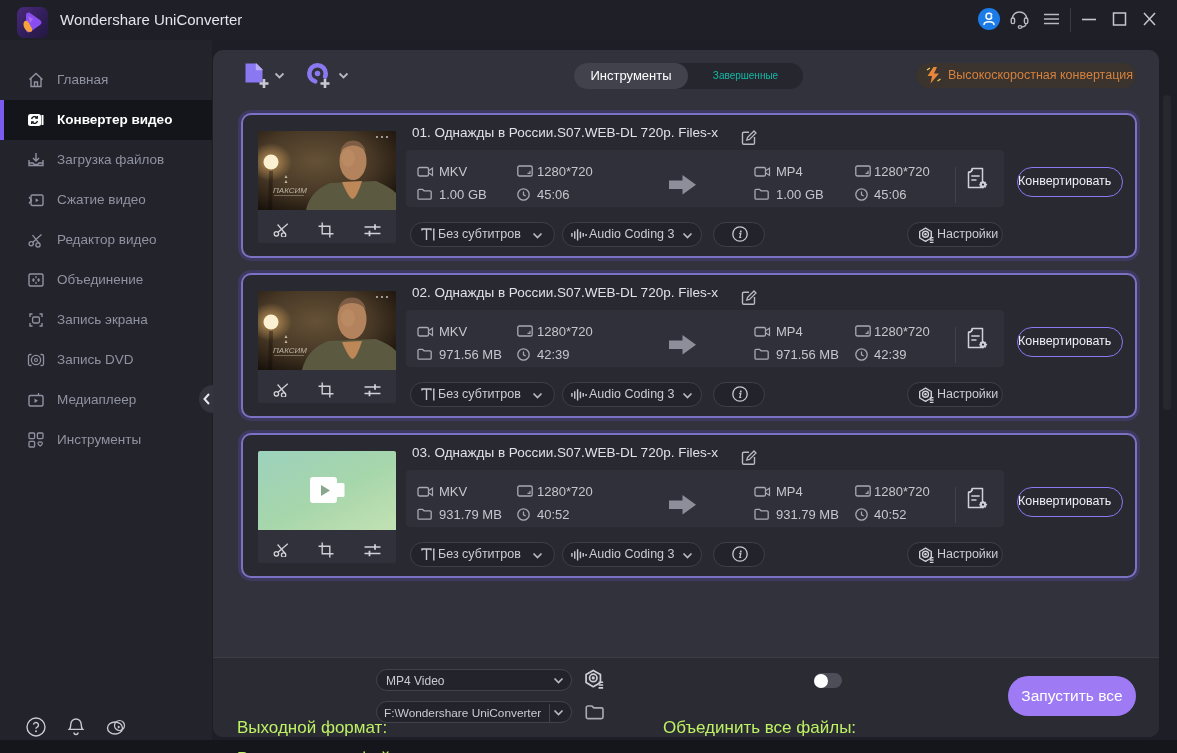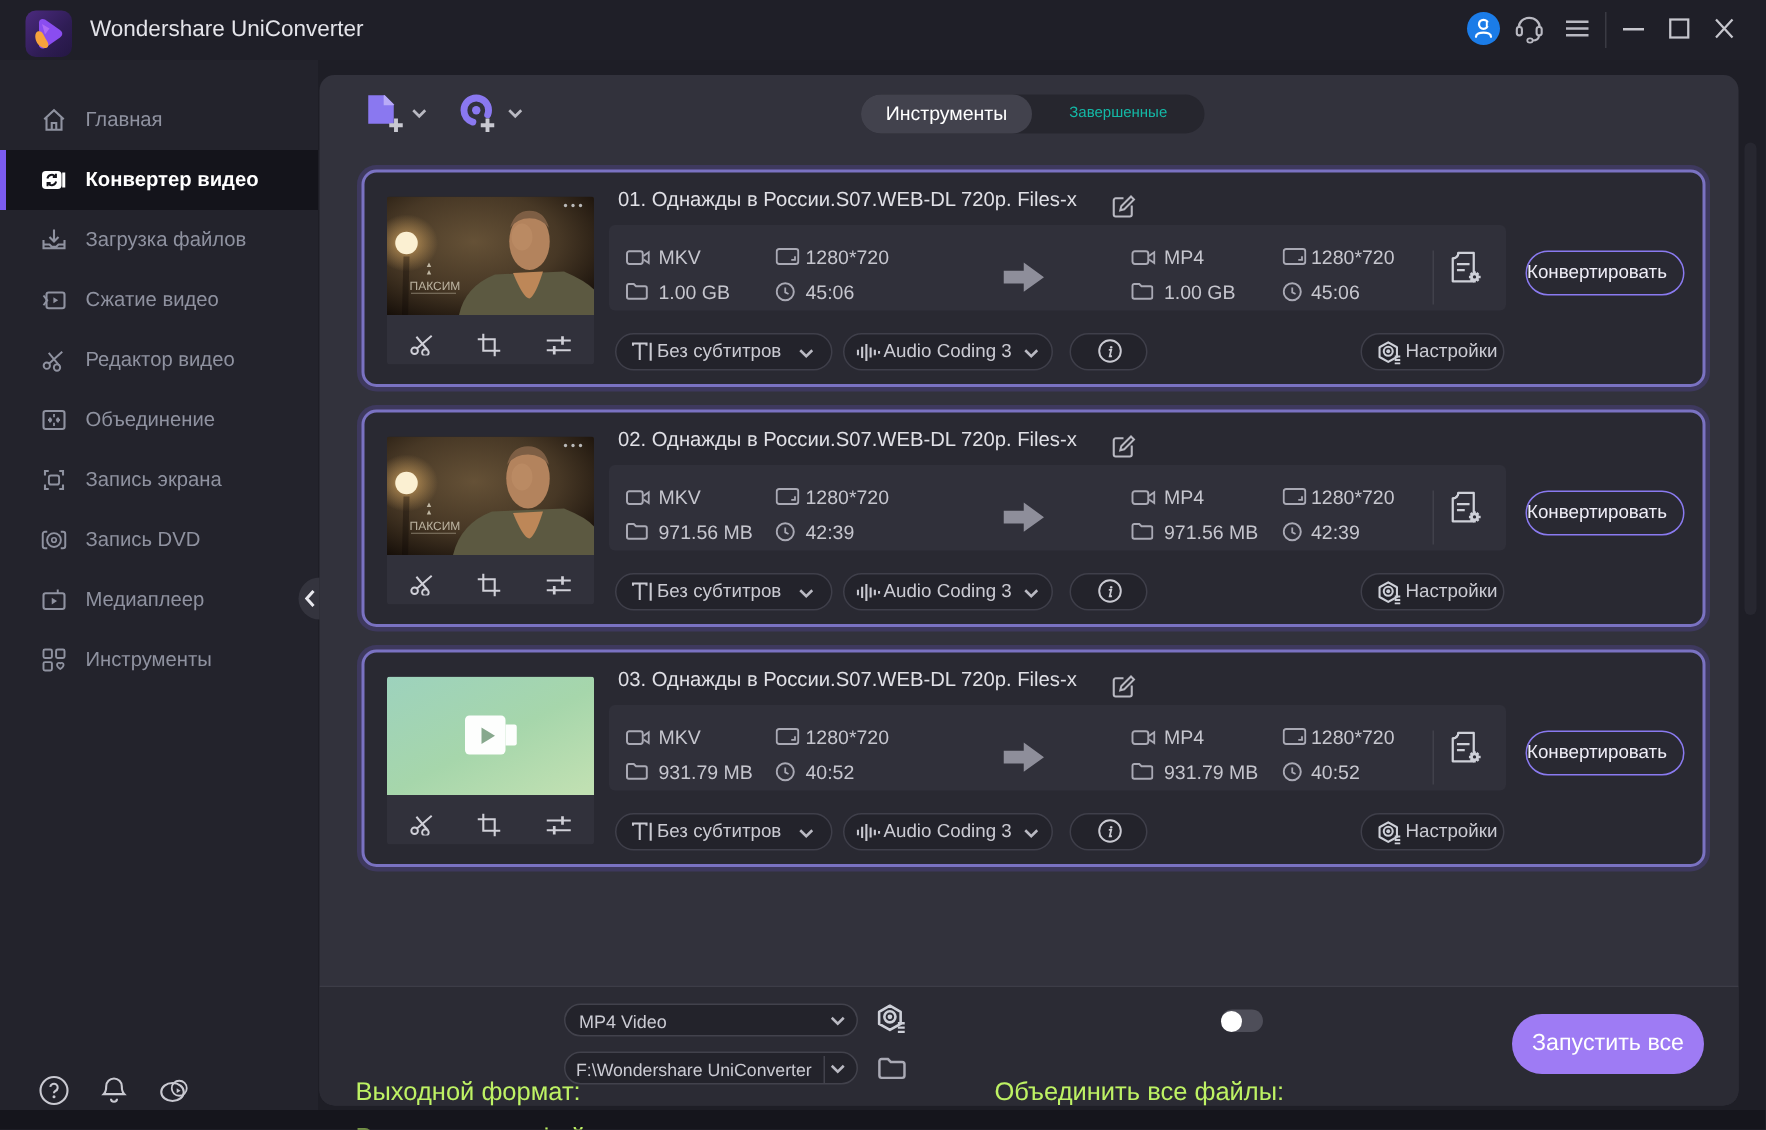--- a/index.html
+++ b/index.html
@@ -26,21 +26,21 @@
 #handle { left:199px; top:385px; width:14px; height:28px; background:#34343e; border-radius:14px 0 0 14px; }
 #handle svg { position:absolute; left:4px; top:8px; }
 #tabs { left:574px; top:63px; width:229px; height:26px; background:#26262e; border-radius:13px; }
 #tab-active { left:574px; top:63px; width:114px; height:26px; background:#42424d; border-radius:13px; color:#fff; font-size:13px; text-align:center; line-height:26px; }
 #tab-inactive { left:688px; top:63px; width:115px; height:42px; color:#14b8a6; font-size:10px; text-align:center; line-height:26px; }
 #chip { left:916px; top:63px; width:220px; height:25px; background:#3a332e; border-radius:13px; color:#d5823f; font-size:12.5px; line-height:25px; }
 #chip span { position:absolute; left:32px; top:0; white-space:nowrap; }
 #chip svg { position:absolute; left:8px; top:3px; }
 
 .card { left:241px; width:896px; height:145px; background:#292932; border:2px solid #7a72c2; border-radius:10px; box-shadow:0 0 0 3px #3e395e; }
-.thumb { position:absolute; left:15px; top:16px; width:138px; height:112px; border-radius:2px; overflow:hidden; }
+.thumb { position:absolute; left:15px; top:16px; width:138px; height:112px; border-radius:2px; overflow:hidden;font-style:italic; }
 .thumb .tools { position:absolute; left:0; top:79px; width:138px; height:33px; background:#31313b; }
 .title { position:absolute; left:169px; top:10px; font-size:13.5px; color:#e0e0e6; }
 .edit { position:absolute; left:498px; top:14px; }
 .info { position:absolute; left:163px; top:35px; width:598px; height:57px; background:#30303a; border-radius:4px; }
 .info .t { position:absolute; font-size:13px; color:#c6c6ce; white-space:nowrap; }
 .r1 { top:14px; } .r2 { top:37px; }
 .ic1 { left:11px; } .tx1 { left:33px; } .ic2 { left:111px; } .tx2 { left:131px; }
 .ic3 { left:348px; } .tx3 { left:370px; } .ic4 { left:449px; } .tx4 { left:468px; }
 .divi { position:absolute; left:549px; top:17px; width:1px; height:36px; background:#41414b; }
 .cbtn { position:absolute; left:774px; top:52px; width:106px; height:30px; border:1.5px solid #8a7af0; border-radius:16px; color:#f0eef8; font-size:12.5px; line-height:26px; background:transparent; }
@@ -209,20 +209,27 @@
     <circle cx="11.5" cy="11.5" r="8.2" fill="none" stroke="#8a78f0" stroke-width="4.6" stroke-dasharray="39.5 12" stroke-dashoffset="-15.1" stroke-linecap="round"></circle>
     <circle cx="11.5" cy="11.5" r="2.8" fill="#8a78f0"></circle>
     <path d="M14.5 21.5 h9 M19 17 v9" stroke="#c9c9d1" stroke-width="2.6"></path>
   </svg>
   <svg class="abs" style="left:338px;top:72px" width="11" height="8" viewBox="0 0 11 8">
       <path d="M1.5 1.5 L5.5 5.5 L9.5 1.5" fill="none" stroke="#b9b9c2" stroke-width="1.8"></path>
     </svg>
   <div id="tabs" class="abs"></div>
   <div id="tab-active" class="abs">Инструменты</div>
   <div id="tab-inactive" class="abs">Завершенные</div>
+  <div id="chip" class="abs">
+    <svg width="19" height="19" viewBox="0 0 19 19">
+      <path d="M9.5 1 L3.5 10 H8 L6.5 17.5 L15 7.5 H10 L13 1 Z" fill="#e8873c"></path>
+      <path d="M3 4 l3 -2 M13.5 15 l3 -2" stroke="#f5d34a" stroke-width="1.2"></path>
+    </svg>
+    <span>Высокоскоростная конвертация</span>
+  </div>
   <svg width="0" height="0" style="position:absolute">
     <defs>
       <g id="sym-cam">
           <rect x="1" y="1.5" width="10.5" height="8.5" rx="1.6" fill="none" stroke="#a9a9b4" stroke-width="1.3"></rect>
           <path d="M12 4.6 L15.5 2.2 V9.4 L12 7" fill="none" stroke="#a9a9b4" stroke-width="1.2"></path>
         </g>
       <g id="sym-disp">
           <rect x="0.8" y="1" width="14.4" height="10" rx="1.6" fill="none" stroke="#a9a9b4" stroke-width="1.3"></rect>
           <path d="M10.5 8.3 H13 V5.8" fill="none" stroke="#a9a9b4" stroke-width="1.2"></path>
         </g>

